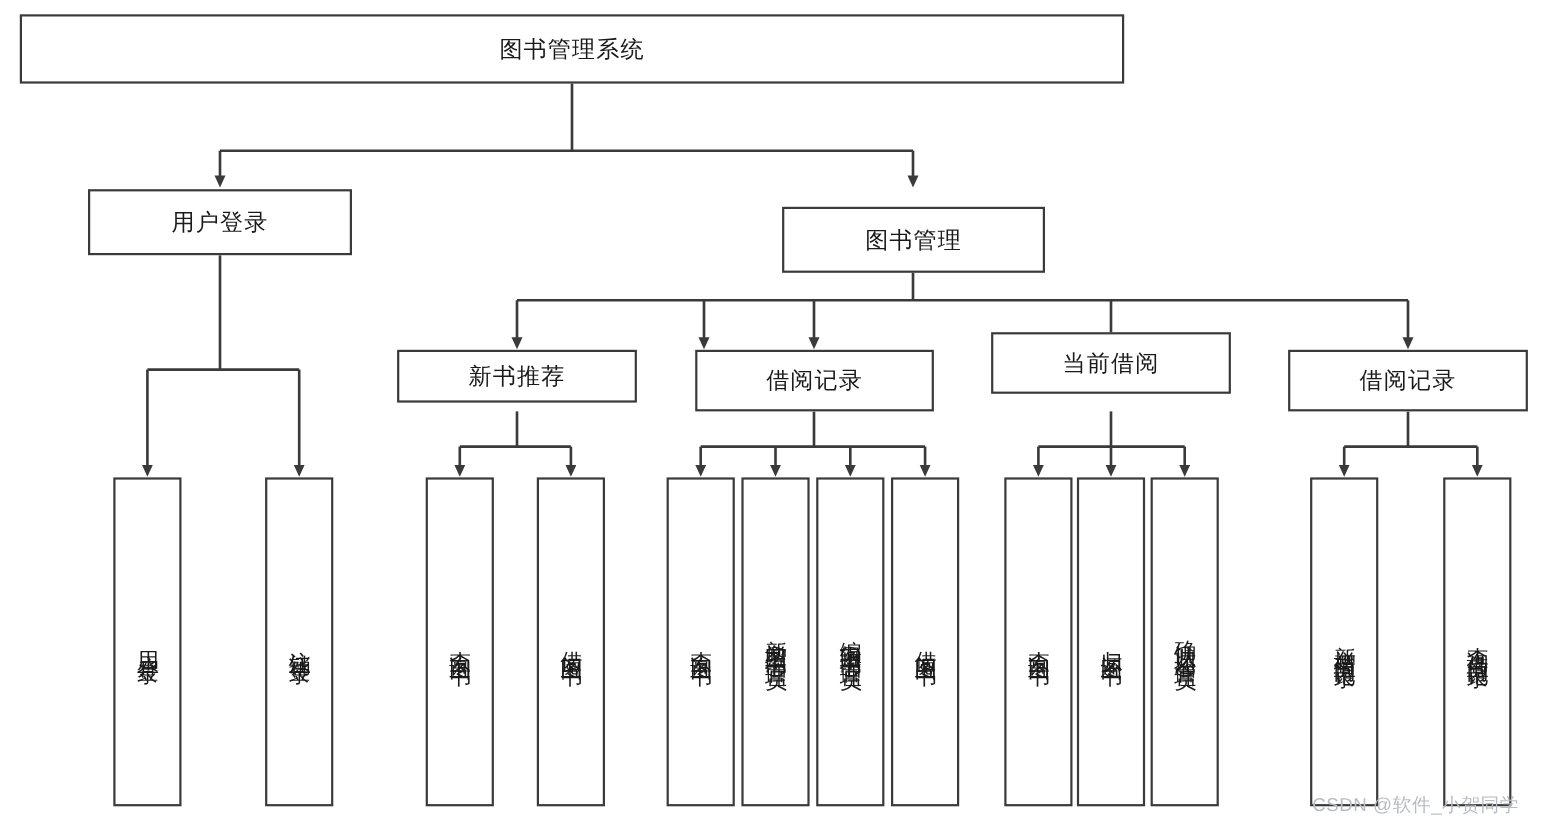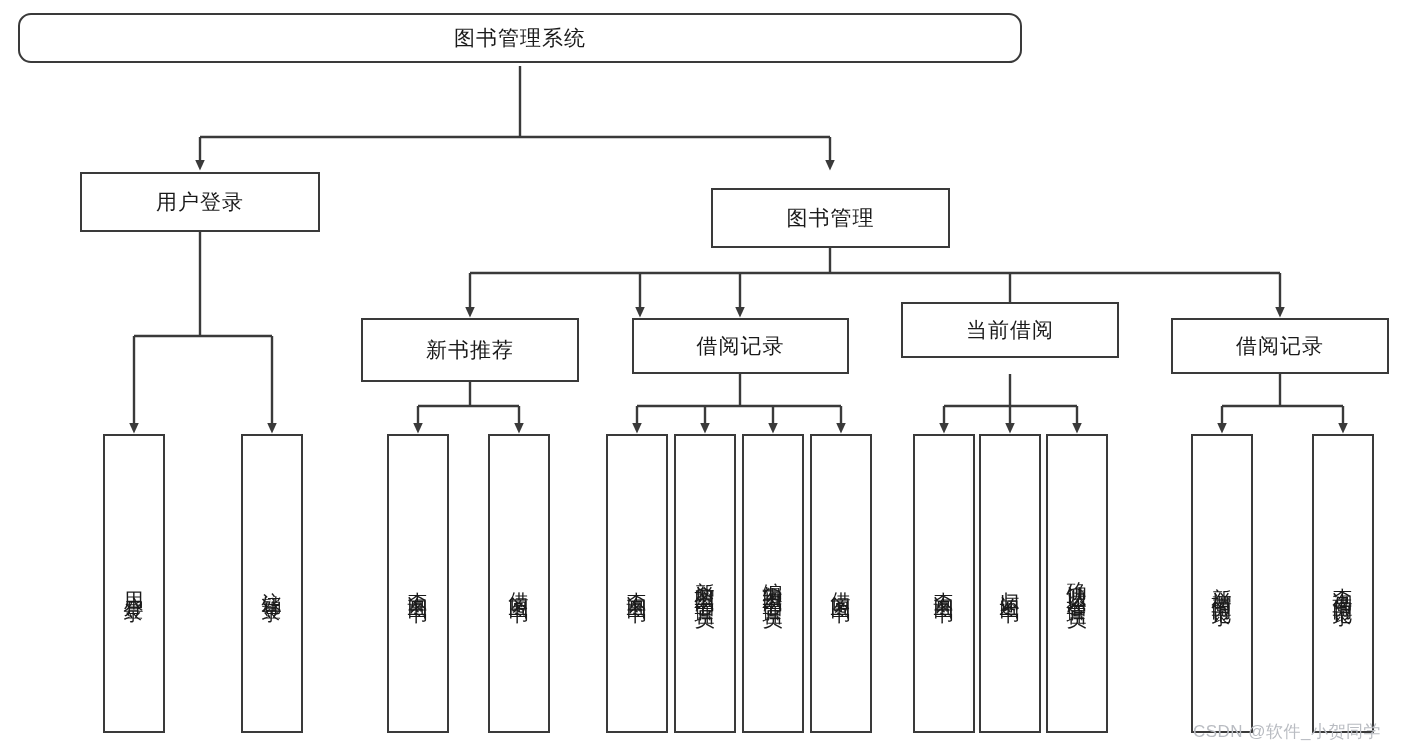--- a/index.html
+++ b/index.html
@@ -98,32 +98,32 @@
       <path d="M1010,406 L1010,424" marker-end="url(#arrow)"></path>
       <path d="M1077,406 L1077,424" marker-end="url(#arrow)"></path>
 
       <path d="M1280,374 L1280,406"></path>
       <path d="M1222,406 L1343,406"></path>
       <path d="M1222,406 L1222,424" marker-end="url(#arrow)"></path>
       <path d="M1343,406 L1343,424" marker-end="url(#arrow)"></path>
     </g>
   </svg>
 
-  <div class="node h" style="left:18px;top:13px;width:1004px;height:50px;border-radius:13px;">
+  <div class="node h" style="left:18px;top:13px;width:1004px;height:63px;">
     <span>图书管理系统</span>
   </div>
 
   <div class="node h" style="left:80px;top:172px;width:240px;height:60px;">
     <span>用户登录</span>
   </div>
   <div class="node h" style="left:711px;top:188px;width:239px;height:60px;">
     <span>图书管理</span>
   </div>
 
-  <div class="node h" style="left:361px;top:318px;width:218px;height:64px;">
+  <div class="node h" style="left:361px;top:318px;width:218px;height:48px;">
     <span>新书推荐</span>
   </div>
   <div class="node h" style="left:632px;top:318px;width:217px;height:56px;">
     <span>借阅记录</span>
   </div>
   <div class="node h" style="left:901px;top:302px;width:218px;height:56px;">
     <span>当前借阅</span>
   </div>
   <div class="node h" style="left:1171px;top:318px;width:218px;height:56px;">
     <span>借阅记录</span>

